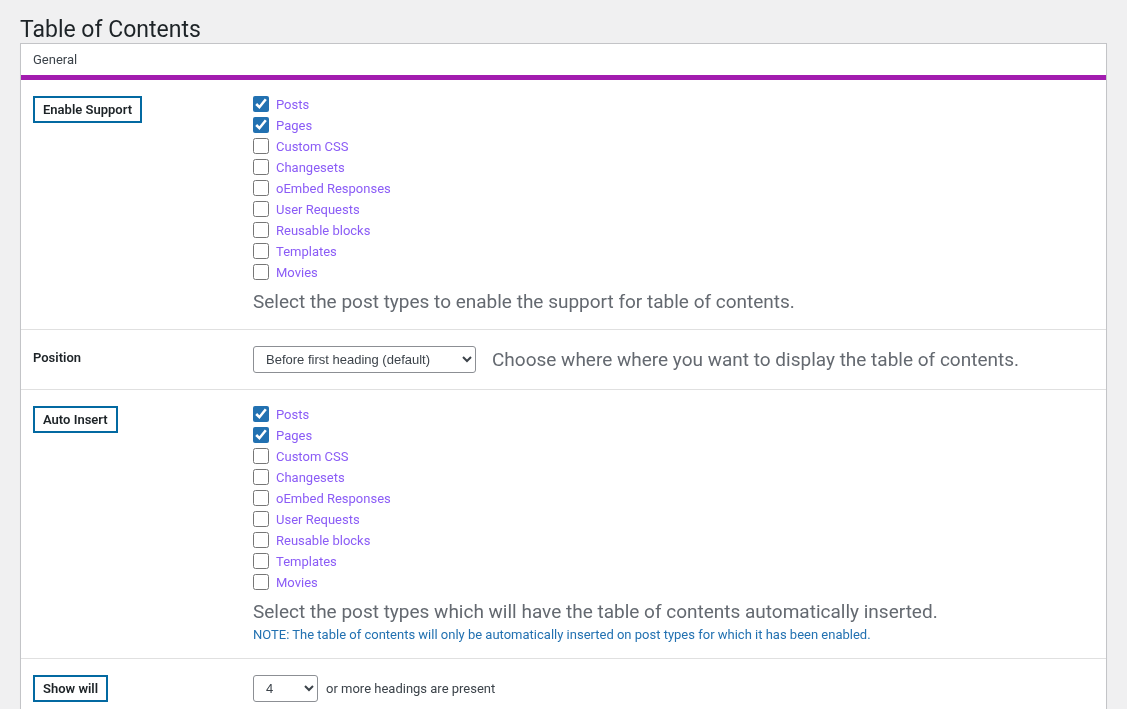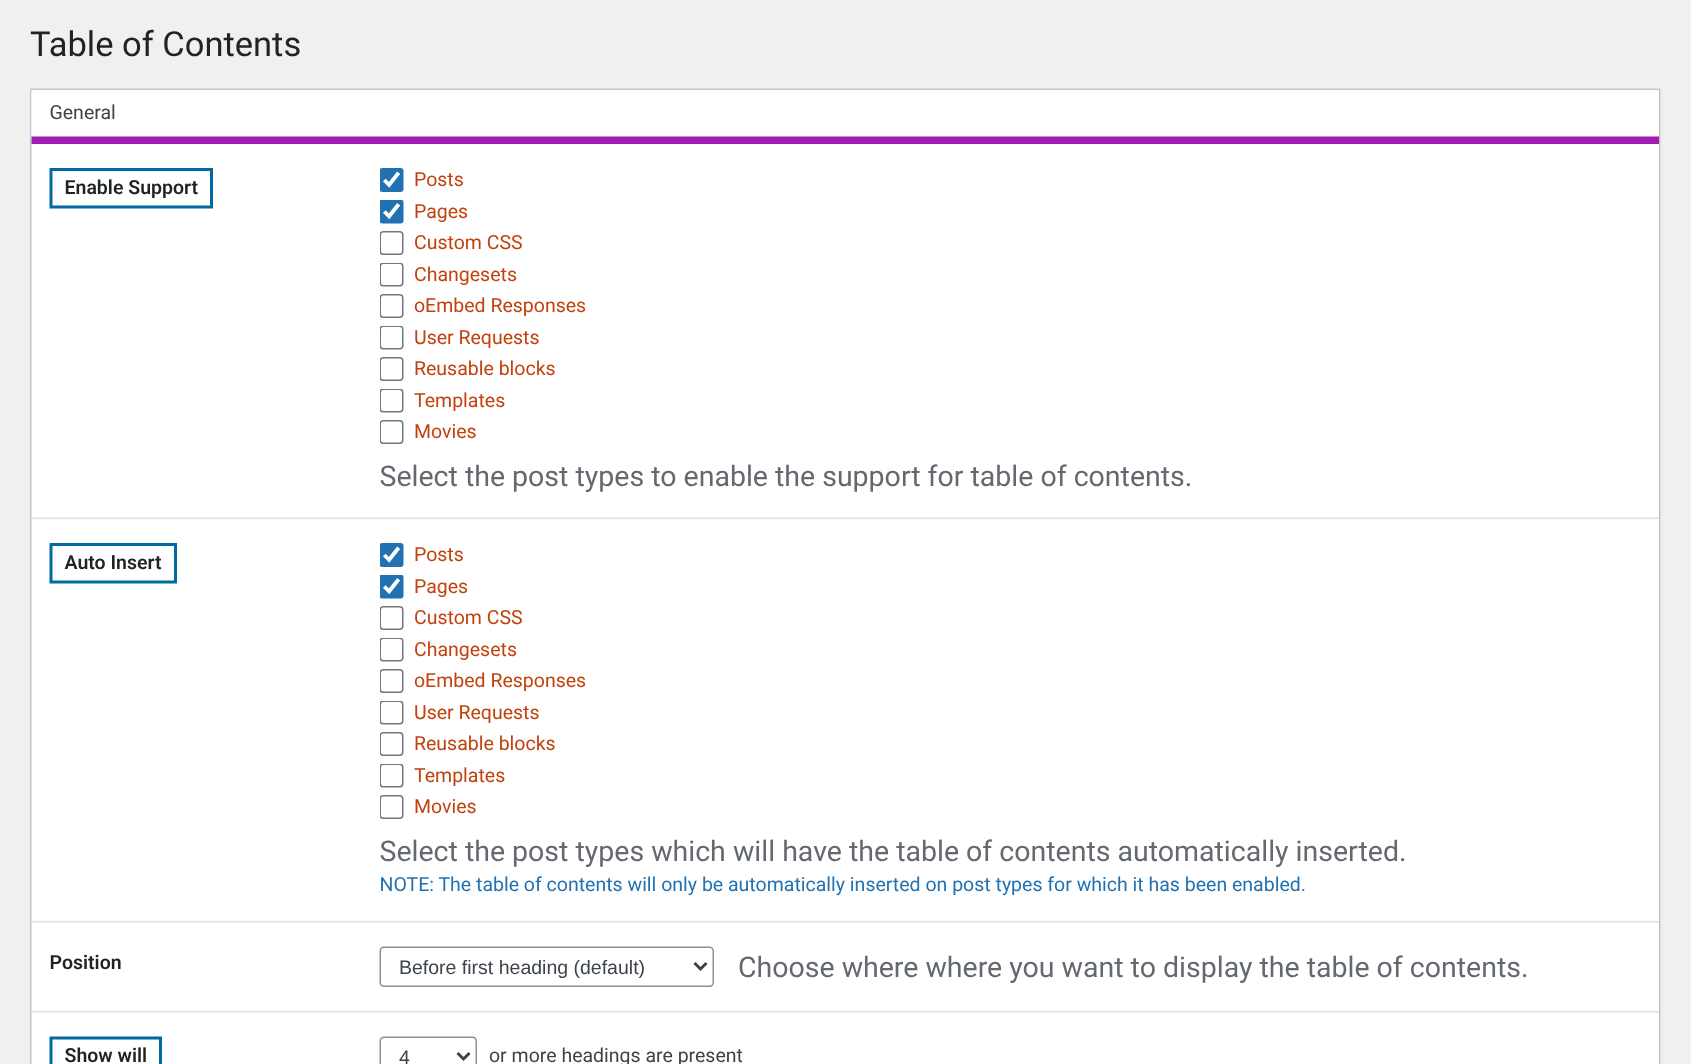--- a/index.html
+++ b/index.html
@@ -11,21 +11,20 @@
     }
     .page-wrap {
       background: #f0f0f1;
       min-height: 709px;
       padding: 16px 20px;
     }
     .page-title {
       font-size: 23px;
       font-weight: 400;
       color: #1d2327;
-      margin-bottom: 16px;
     }
     .settings-card {
       background: #fff;
       border: 1px solid #c3c4c7;
       box-shadow: 0 1px 1px rgba(0,0,0,.04);
     }
     .section-header {
       padding: 8px 12px;
       font-weight: 400;
       font-size: 13px;
@@ -80,21 +79,21 @@
       color: #2271b1;
     }
     .checkbox-list li input[type="checkbox"] {
       margin-right: 7px;
       width: 16px;
       height: 16px;
       accent-color: #2271b1;
       cursor: pointer;
     }
     .checkbox-list li span {
-      color: #c2410c;
+      color: #8b5cf6;
     }
     .help-text {
       font-size: 19px;
       color: #646970;
       margin-top: 6px;
     }
     .note-text {
       font-size: 13px;
       color: #2271b1;
       margin-top: 4px;
@@ -184,85 +183,85 @@
                 <li>
                   <input type="checkbox" id="es_templates" style="">
                   <span>Templates</span>
                 </li>
                 <li>
                   <input type="checkbox" id="es_movies" style="">
                   <span>Movies</span>
                 </li>
               </ul>
           <div class="help-text">Select the post types to enable the support for table of contents.</div>
-        </td>
-      </tr>
-
-      <tr class="settings-row">
-        <td class="label-cell">
-          <span class="label-box">Auto Insert</span>
-        </td>
-        <td class="value-cell">
-          <ul class="checkbox-list" id="auto-insert-list">
-          <li>
-                  <input type="checkbox" id="ai_posts" checked="" style="">
-                  <span>Posts</span>
-                </li>
-                <li>
-                  <input type="checkbox" id="ai_pages" checked="" style="">
-                  <span>Pages</span>
-                </li>
-                <li>
-                  <input type="checkbox" id="ai_custom_css" style="">
-                  <span>Custom CSS</span>
-                </li>
-                <li>
-                  <input type="checkbox" id="ai_changesets" style="">
-                  <span>Changesets</span>
-                </li>
-                <li>
-                  <input type="checkbox" id="ai_oembed" style="">
-                  <span>oEmbed Responses</span>
-                </li>
-                <li>
-                  <input type="checkbox" id="ai_user_requests" style="">
-                  <span>User Requests</span>
-                </li>
-                <li>
-                  <input type="checkbox" id="ai_reusable_blocks" style="">
-                  <span>Reusable blocks</span>
-                </li>
-                <li>
-                  <input type="checkbox" id="ai_templates" style="">
-                  <span>Templates</span>
-                </li>
-                <li>
-                  <input type="checkbox" id="ai_movies" style="">
-                  <span>Movies</span>
-                </li>
-              </ul>
-          <div class="help-text">Select the post types which will have the table of contents automatically inserted.</div>
-          <div class="note-text">NOTE: The table of contents will only be automatically inserted on post types for which it has been enabled.</div>
         </td>
       </tr>
 
       <tr class="settings-row">
         <td class="label-cell">
           <span class="label-plain">Position</span>
         </td>
         <td class="value-cell">
           <div style="display:flex;align-items:center;gap:8px;">
             <select class="position-select" id="position-select">
             <option value="Before first heading (default)">Before first heading (default)</option><option value="After first heading">After first heading</option><option value="Top of post">Top of post</option><option value="Bottom of post">Bottom of post</option></select>
             <span class="help-text" style="margin-top:0;">Choose where where you want to display the table of contents.</span>
           </div>
         </td>
       </tr>
 
       <tr class="settings-row">
+        <td class="label-cell">
+          <span class="label-box">Auto Insert</span>
+        </td>
+        <td class="value-cell">
+          <ul class="checkbox-list" id="auto-insert-list">
+          <li>
+                  <input type="checkbox" id="ai_posts" checked="" style="">
+                  <span>Posts</span>
+                </li>
+                <li>
+                  <input type="checkbox" id="ai_pages" checked="" style="">
+                  <span>Pages</span>
+                </li>
+                <li>
+                  <input type="checkbox" id="ai_custom_css" style="">
+                  <span>Custom CSS</span>
+                </li>
+                <li>
+                  <input type="checkbox" id="ai_changesets" style="">
+                  <span>Changesets</span>
+                </li>
+                <li>
+                  <input type="checkbox" id="ai_oembed" style="">
+                  <span>oEmbed Responses</span>
+                </li>
+                <li>
+                  <input type="checkbox" id="ai_user_requests" style="">
+                  <span>User Requests</span>
+                </li>
+                <li>
+                  <input type="checkbox" id="ai_reusable_blocks" style="">
+                  <span>Reusable blocks</span>
+                </li>
+                <li>
+                  <input type="checkbox" id="ai_templates" style="">
+                  <span>Templates</span>
+                </li>
+                <li>
+                  <input type="checkbox" id="ai_movies" style="">
+                  <span>Movies</span>
+                </li>
+              </ul>
+          <div class="help-text">Select the post types which will have the table of contents automatically inserted.</div>
+          <div class="note-text">NOTE: The table of contents will only be automatically inserted on post types for which it has been enabled.</div>
+        </td>
+      </tr>
+
+      <tr class="settings-row">
         <td class="label-cell-showwhen">
           <span class="label-box">Show will</span>
         </td>
         <td class="value-cell" style="vertical-align:middle;">
           <div class="show-when-row">
             <select class="number-select" id="show-when-select">
             <option value="1">1</option><option value="2">2</option><option value="3">3</option><option value="4" selected="">4</option><option value="5">5</option><option value="6">6</option><option value="7">7</option><option value="8">8</option><option value="9">9</option><option value="10">10</option></select>
             <span class="show-when-label">or more headings are present</span>
           </div>
         </td>

